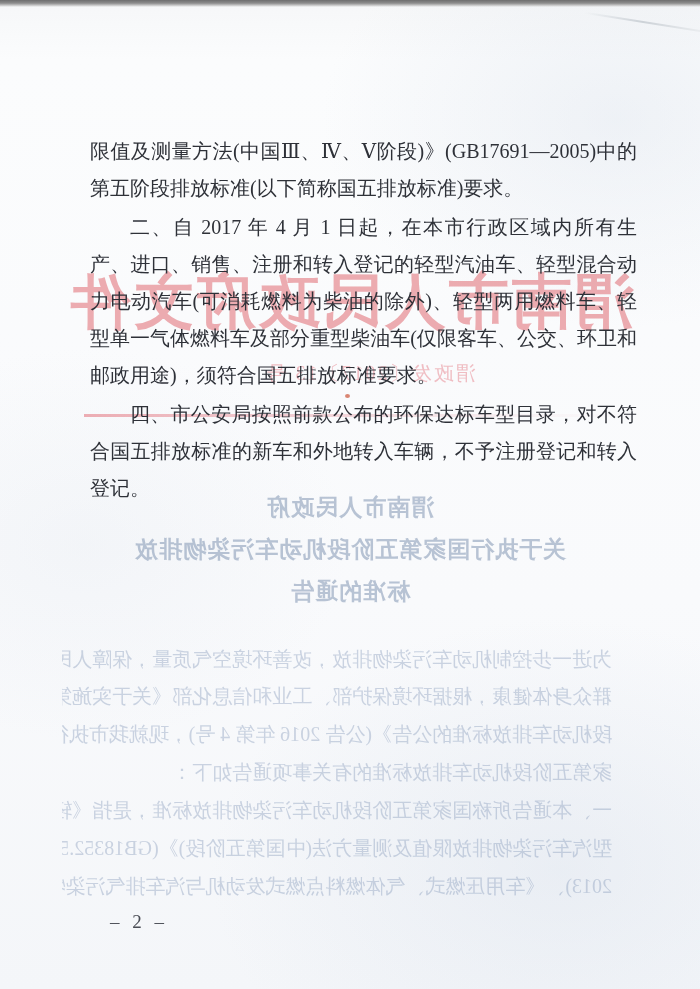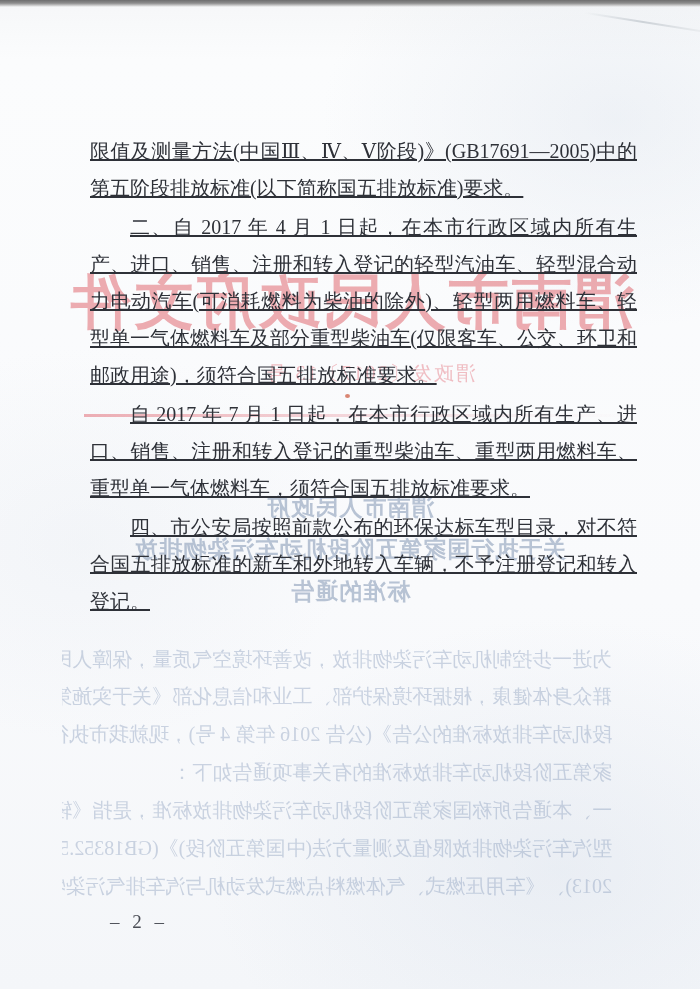--- a/index.html
+++ b/index.html
@@ -117,21 +117,20 @@
   .content {
     position: absolute;
     top: 133px;
     left: 90px;
     width: 547px;
     z-index: 3;
     color: #2e3138;
     font-size: 20px;
     line-height: 37px;
     text-align: justify;
-    text-decoration: underline;
   }
   .para {
     margin: 0 0 2px 0;
     text-indent: 2em;
   }
   .para.no-indent {
     text-indent: 0;
   }
   .footer {
     position: absolute;
@@ -173,20 +172,19 @@
     <div class="bleed-body bb2">段机动车排放标准的公告》(公告 2016 年第 4 号)，现就我市执行国</div>
     <div class="bleed-body bb3">家第五阶段机动车排放标准的有关事项通告如下：</div>
     <div class="bleed-body bb4">一、本通告所称国家第五阶段机动车污染物排放标准，是指《轻</div>
     <div class="bleed-body bb5">型汽车污染物排放限值及测量方法(中国第五阶段)》(GB18352.5—</div>
     <div class="bleed-body bb6">2013)、《车用压燃式、气体燃料点燃式发动机与汽车排气污染物排放</div>
   </div>
 
   <div class="content">
     <p class="para no-indent">限值及测量方法(中国Ⅲ、Ⅳ、Ⅴ阶段)》(GB17691—2005)中的第五阶段排放标准(以下简称国五排放标准)要求。</p>
     <p class="para">二、自 2017 年 4 月 1 日起，在本市行政区域内所有生产、进口、销售、注册和转入登记的轻型汽油车、轻型混合动力电动汽车(可消耗燃料为柴油的除外)、轻型两用燃料车、轻型单一气体燃料车及部分重型柴油车(仅限客车、公交、环卫和邮政用途)，须符合国五排放标准要求。</p>
-    <p class="para">自 2017 年 7 月 1 日起，在本市行政区域内所有生产、进口、销售、注册和转入登记的重型柴油车、重型两用燃料车、重型单一气体燃料车，须符合国五排放标准要求。</p>
     <p class="para">四、市公安局按照前款公布的环保达标车型目录，对不符合国五排放标准的新车和外地转入车辆，不予注册登记和转入登记。</p>
   </div>
 
   <div class="footer">– 2 –</div>
   <div class="speck"></div>
 
 </div>
 
 </body></html>

